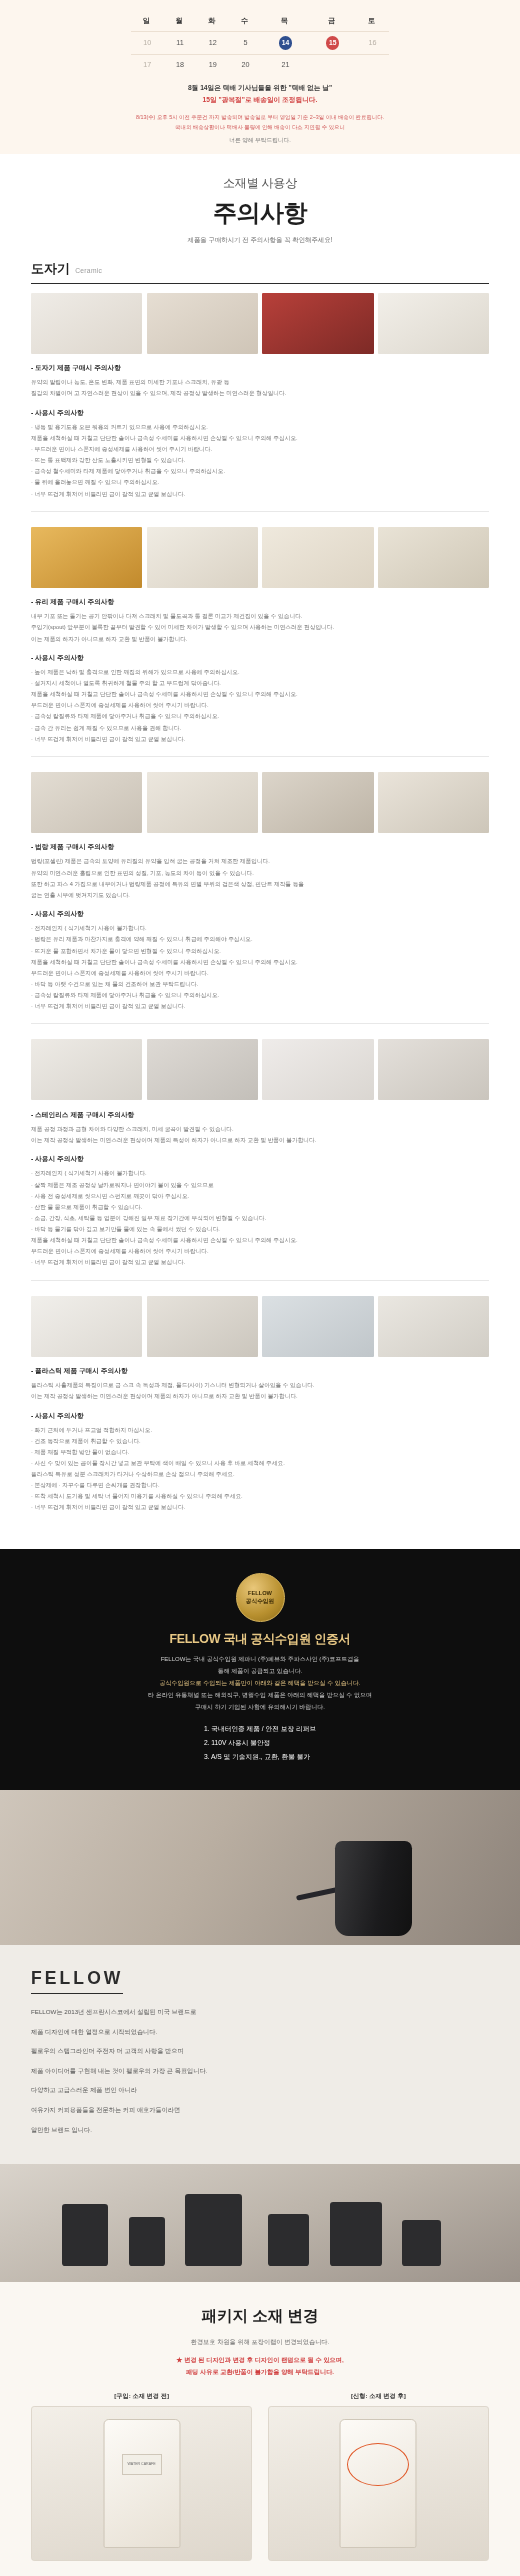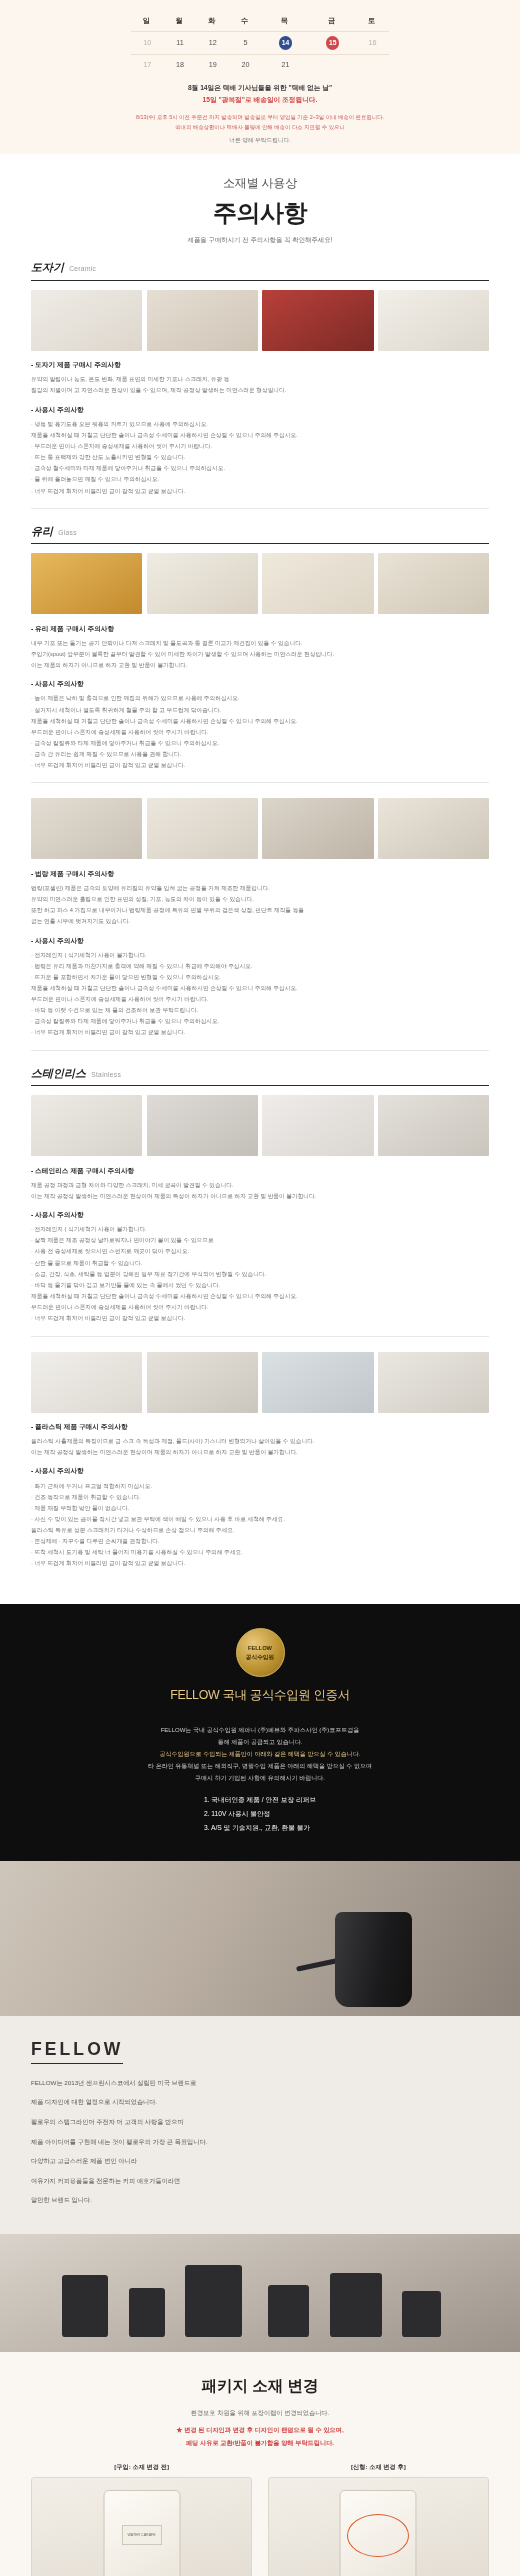--- a/index.html
+++ b/index.html
@@ -68,21 +68,21 @@
     margin:5.2px 0 7.2px;
   }
   .title-sec .desc { font-size:6.4px; color:#666; }
 
   
   .msec { padding:0 31px 5.2px; }
   .msec-head {
     display:flex; align-items:baseline; gap:5.2px;
     border-bottom:1px solid #2b2b2b; padding-bottom:4.1px; margin-bottom:9.3px;
   }
-  .msec-head .ko { font-size:11px; font-weight:bold; color:#1f1f1f;font-style:italic; }
+  .msec-head .ko { font-size:13px; font-weight:bold; color:#1f1f1f; }
   .msec-head .en { font-size:6.7px; color:#9a9a9a; letter-spacing:0.3px; }
 
   .photos { display:flex; gap:4.1px; margin-bottom:10.3px; }
   .photos .ph { flex:1; height:61px; border-radius:1px; }
 
   .block { margin-bottom:9.3px; }
   .block h4 {
     margin:0 0 4.1px; font-size:6.7px; font-weight:bold; color:#2b2b2b;
   }
   .block p, .block li {
@@ -97,21 +97,21 @@
     position:relative;
   }
   .cert .seal {
     width:49px; height:49px; border-radius:50%;
     background:radial-gradient(circle at 35% 30%, #e9c77a, #b8902f 60%, #8c6a17);
     margin:0 auto 9.3px; color:#3a2a05; font-size:5.7px; font-weight:bold;
     display:flex; flex-direction:column; align-items:center; justify-content:center;
     line-height:1.5; border:1.5px solid #d9b65e;
   }
   .cert h3 {
-    margin:0 0 20px; font-size:12.4px; font-weight:normal; letter-spacing:-0.3px;
+    margin:0 0 5px; font-size:12.4px; font-weight:bold; letter-spacing:-0.3px;
     color:#e8c885;
   }
   .cert .cert-line { font-size:6px; color:#cfcfcf; line-height:2; }
   .cert .cert-line .gold { color:#e8c885; }
   .cert .cert-list {
     margin:9.3px auto 0; font-size:6.7px; line-height:2.1; color:#fff;
     display:inline-block; text-align:left;
   }
 
   
@@ -264,24 +264,20 @@
       <p>· 부드러운 면이나 스폰지에 중성세제를 사용하여 씻어 주시기 바랍니다.</p>
       <p>· 뜨는 통 표백제와 강한 산도 노출시키면 변형될 수 있습니다.</p>
       <p>· 금속성 철수세미와 타제 제품에 닿아주거나 취급을 수 있으니 주의하십시오.</p>
       <p>· 물 위에 올려놓으면 깨질 수 있으니 주의하십시오.</p>
       <p>· 너무 뜨겁게 휘저어 비틀리면 금이 갈적 있고 균열 보십니다.</p>
     </div>
     <div class="sep"></div>
   </section>
 
   <section class="msec">
-    <div class="msec-head">
-      <span class="ko">유리</span>
-      <span class="en">Glass</span>
-    </div>
     <div class="photos">
       <div class="ph" style="background:linear-gradient(150deg,#e8b95e,#c28a2c)"></div>
       <div class="ph" style="background:linear-gradient(150deg,#f0ece3,#d9d1c3)"></div>
       <div class="ph" style="background:linear-gradient(150deg,#efe9dd,#ddd4c4)"></div>
       <div class="ph" style="background:linear-gradient(150deg,#e9e3d6,#cfc7b6)"></div>
     </div>
 
     <div class="block">
       <h4>- 유리 제품 구매시 주의사항</h4>
       <p>내부 기포 또는 돌기는 공기 안팎이나 다져 스크래치 및 물도곡과 통 결론 미고가 제건집이 있을 수 있습니다.</p>
@@ -324,24 +320,20 @@
       <p>제품을 세척하실 때 거칠고 단단한 솔이나 금속성 수세미를 사용하시면 손상될 수 있으니 주의해 주십시오.</p>
       <p>부드러운 면이나 스폰지에 중성세제를 사용하여 씻어 주시기 바랍니다.</p>
       <p>· 바닥 등 아랫 수건으로 있는 채 물의 건조하여 보관 부탁드립니다.</p>
       <p>· 금속성 칼질류와 타제 제품에 닿아주거나 취급을 수 있으니 주의하십시오.</p>
       <p>· 너무 뜨겁게 휘저어 비틀리면 금이 갈적 있고 균열 보십니다.</p>
     </div>
     <div class="sep"></div>
   </section>
 
   <section class="msec">
-    <div class="msec-head">
-      <span class="ko">스테인리스</span>
-      <span class="en">Stainless</span>
-    </div>
     <div class="photos">
       <div class="ph" style="background:linear-gradient(150deg,#eeebe6,#d6d2cb)"></div>
       <div class="ph" style="background:linear-gradient(150deg,#dedad5,#c3bfb9)"></div>
       <div class="ph" style="background:linear-gradient(150deg,#efecea,#dad6d1)"></div>
       <div class="ph" style="background:linear-gradient(150deg,#e4e0db,#cac5bd)"></div>
     </div>
 
     <div class="block">
       <h4>- 스테인리스 제품 구매시 주의사항</h4>
       <p>제품 공정 과정과 금형 차이와 다양한 스크래치, 미세 굴곡이 발견될 수 있습니다.</p>

